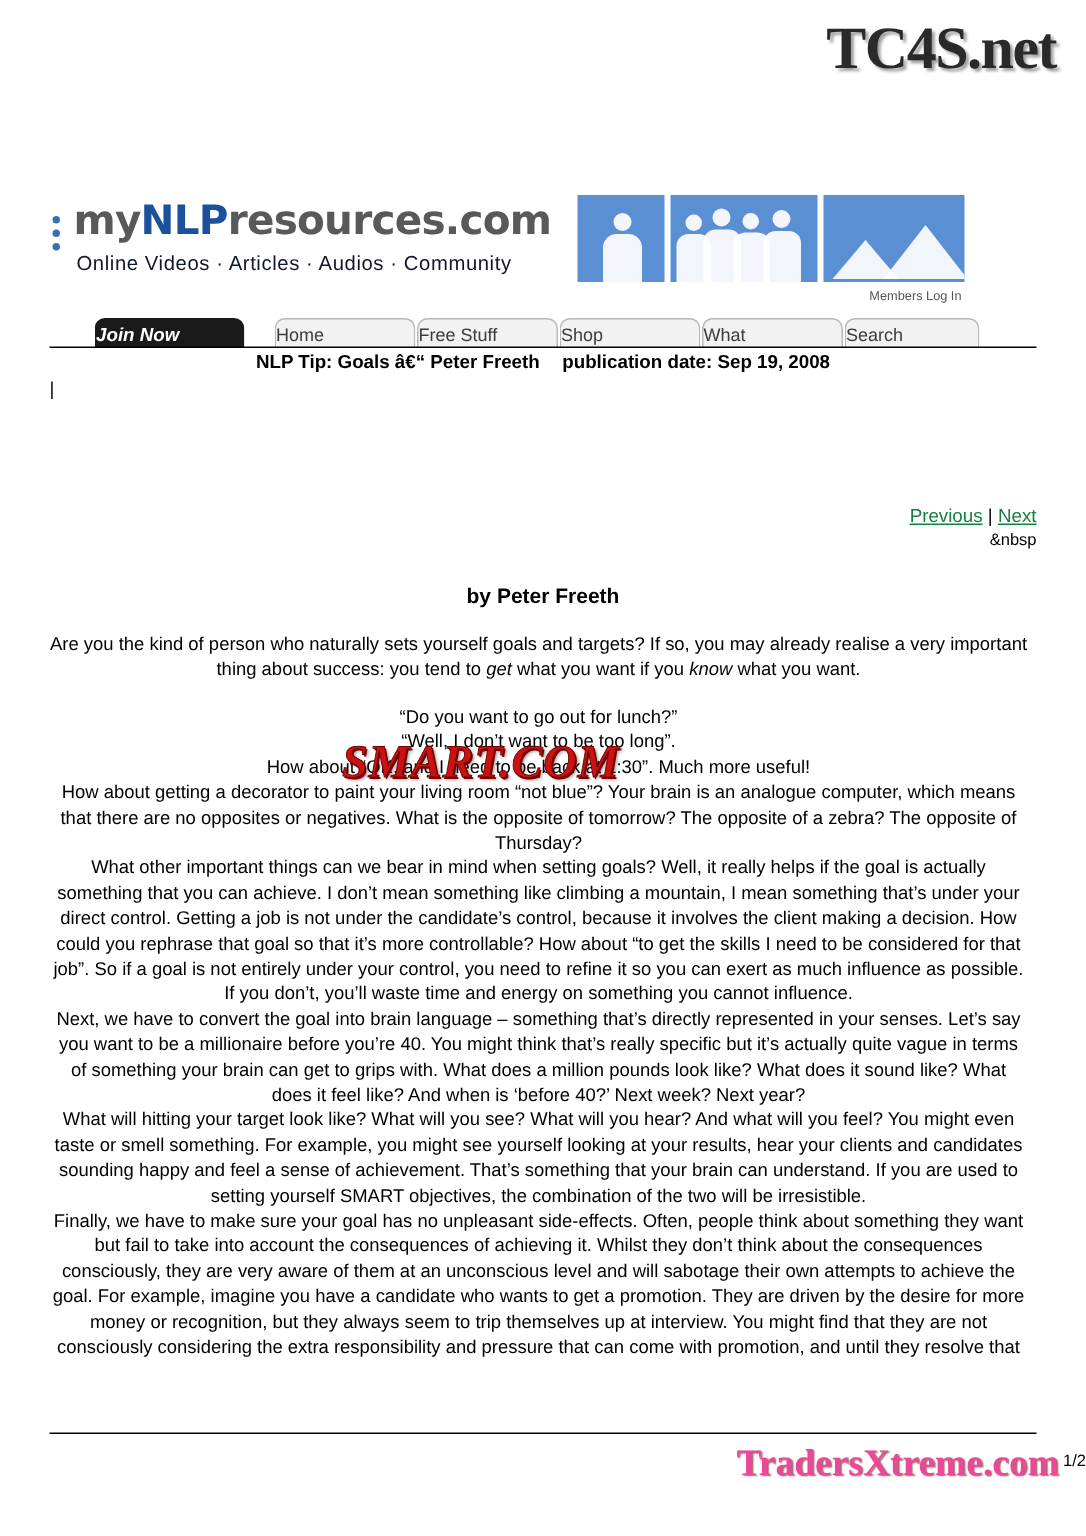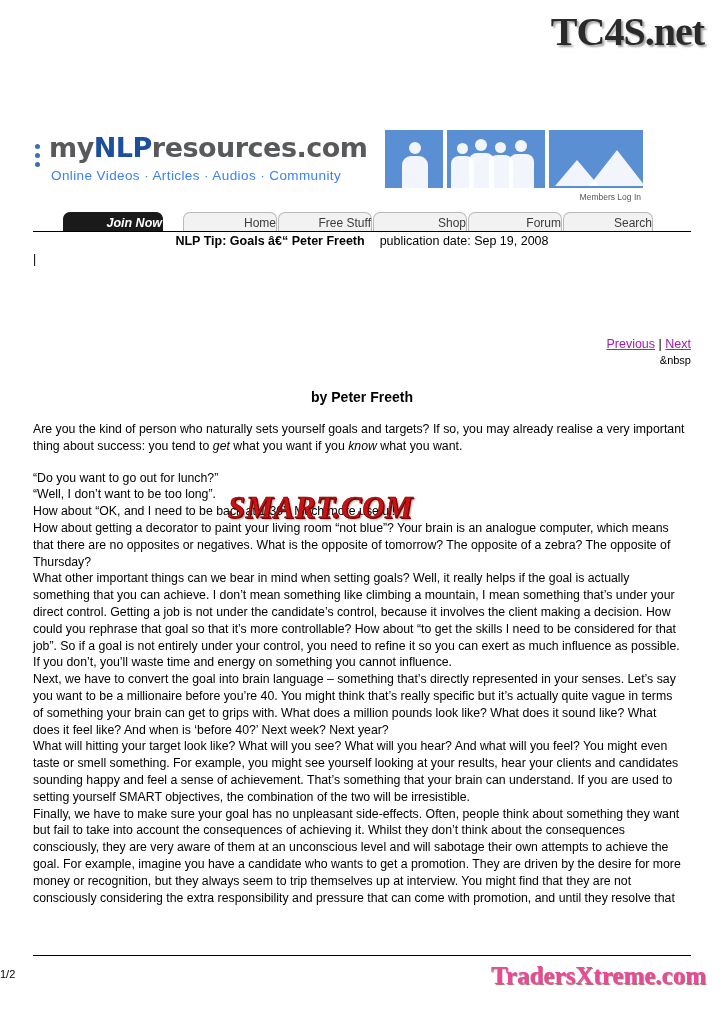--- a/index.html
+++ b/index.html
@@ -72,21 +72,21 @@
     white-space: nowrap;
   }
   .logo-text .seg-my { color: #58595b; }
   .logo-text .seg-nlp { color: #1c4f9c; }
   .logo-text .seg-rest { color: #58595b; }
   .logo-sub {
     position: absolute;
     left: 18px; top: 38px;
     font-family: "Liberation Sans", sans-serif;
     font-size: 13.5px;
-    color: #3b82f6;
+    color: #0f172a;
     letter-spacing: 0.4px;
     white-space: nowrap;
   }
 
   .photo-strip {
     position: absolute;
     left: 352px;
     top: 0px;
     width: 258px;
     height: 62px;
@@ -140,21 +140,21 @@
     left: 0;
     top: 82px;
     height: 22px;
     width: 610px;
   }
   .tab {
     position: absolute;
     top: 0;
     height: 20px;
     line-height: 20px;
-    text-align: right;
+    text-align: left;
     font-size: 12px;
     color: #3b3b3b;
     background: #f2f2f2;
     border: 1px solid #b9b9b9;
     border-bottom: none;
     border-radius: 7px 7px 0 0;
     box-sizing: border-box;
   }
   .tab.join {
     background: #1a1a1a;
@@ -182,21 +182,21 @@
   
   .article-title {
     position: absolute;
     left: 0; right: 0;
     top: 234px;
     text-align: center;
     font-size: 12.5px;
     font-weight: bold;
   }
   .article-title .pubdate {
-    font-weight: normal;
+    font-weight: bold;
     margin-left: 15px;
   }
   .pipe-line {
     position: absolute;
     left: 33px;
     top: 252px;
     font-size: 12.5px;
   }
   .author-line {
     position: absolute;
@@ -207,21 +207,21 @@
 
   
   .nav-links {
     position: absolute;
     right: 33px;
     top: 337px;
     font-size: 12.5px;
     text-align: right;
   }
   .nav-links a {
-    color: #a21caf;
+    color: #15803d;
     text-decoration: underline;
     margin-top: 39px;
   }
   .nbsp-line {
     position: absolute;
     right: 33px;
     top: 354px;
     font-size: 11px;
     color: #000;
   }
@@ -236,21 +236,21 @@
   }
 
   
   .body-text {
     position: absolute;
     left: 33px;
     top: 421px;
     width: 652px;
     font-size: 12.3px;
     line-height: 16.8px;
-    text-align: left;
+    text-align: center;
   }
   .body-text p {
     margin: 0 0 15px 0;
   }
   .body-text p.tight {
     margin: 0;
   }
   .body-text em { font-style: italic; }
 
   
@@ -273,21 +273,21 @@
     position: absolute;
     left: 33px;
     top: 955px;
     width: 658px;
     border-top: 1px solid #000;
   }
   .page-num {
     position: absolute;
     left: 0; right: 0;
     top: 968px;
-    text-align: left;
+    text-align: right;
     font-size: 11px;
   }
   .traders {
     position: absolute;
     right: 18px;
     top: 962px;
     font-family: "Liberation Serif", serif;
     font-weight: bold;
     font-size: 25px;
     color: #ec4899;
@@ -335,21 +335,21 @@
         <div class="silhouette m2"></div>
       </div>
       <div class="members-login">Members Log In</div>
     </div>
 
     <div class="navbar">
       <div class="tab join t0">Join Now</div>
       <div class="tab t1">Home</div>
       <div class="tab t2">Free Stuff</div>
       <div class="tab t3">Shop</div>
-      <div class="tab t4">Forum</div>
+      <div class="tab t4">What</div>
       <div class="tab t5">Search</div>
     </div>
   </div>
 
   <div class="header-rule"></div>
 
   <div class="article-title">
     <span>NLP Tip: Goals â€“ Peter Freeth</span><span class="pubdate">publication date: Sep 19, 2008</span>
   </div>
 

